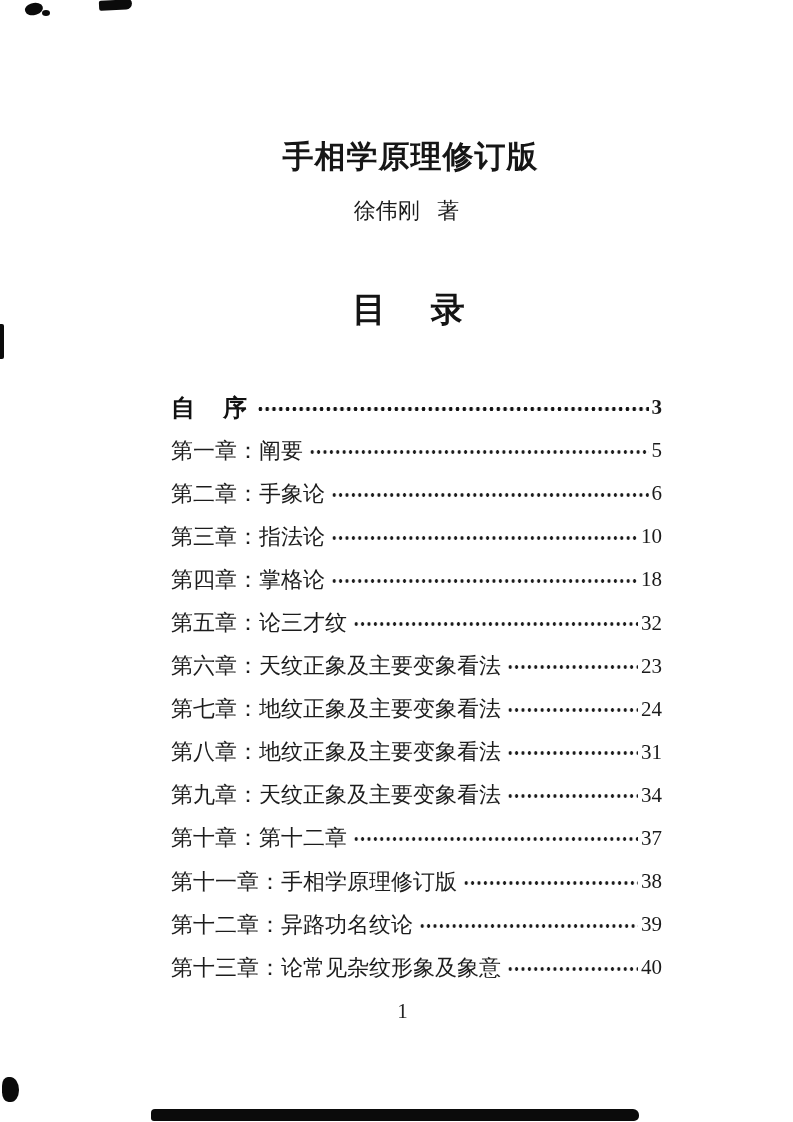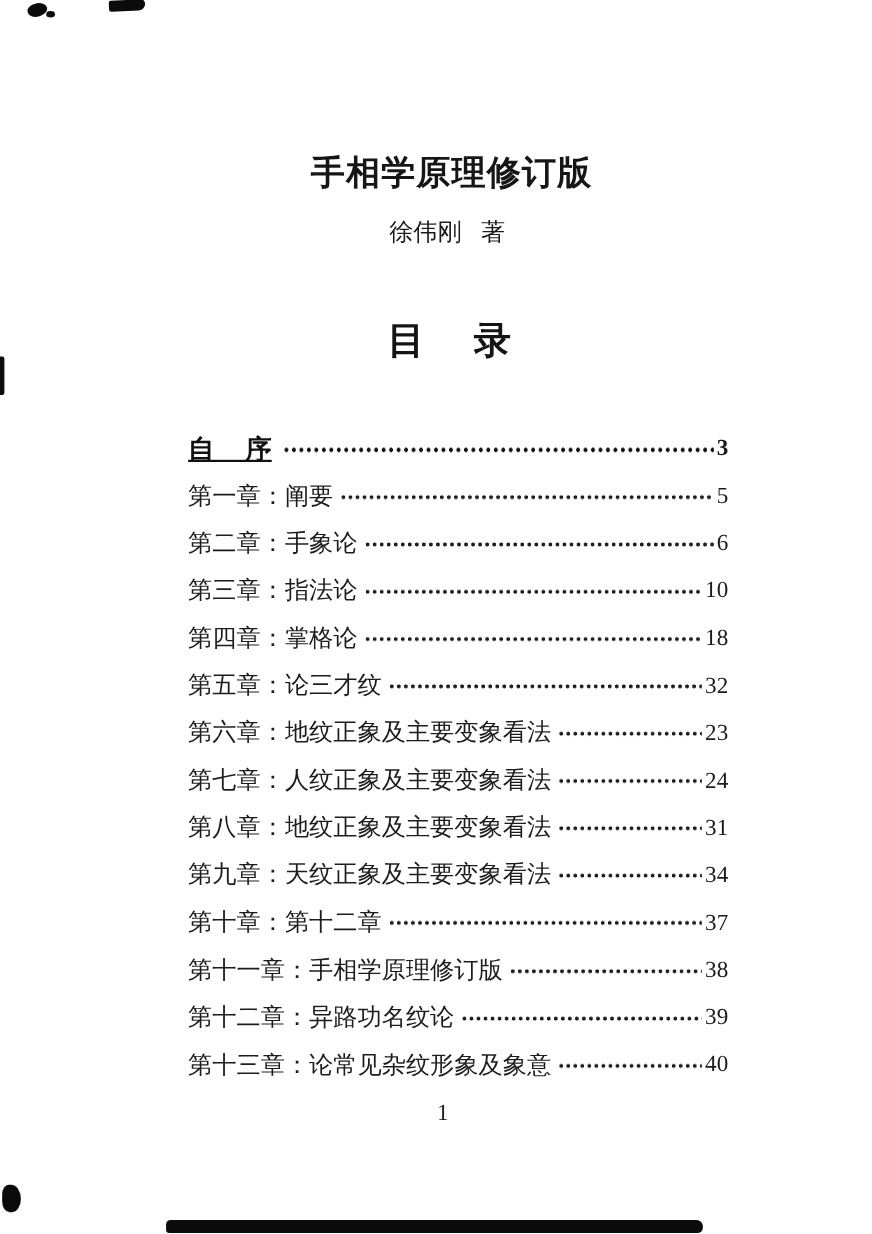--- a/index.html
+++ b/index.html
@@ -63,21 +63,21 @@
   .toc-row {
     display: flex;
     align-items: center;
     height: 43.1px;
     font-size: 22px;
     font-weight: 400;
     color: #1c1c1c;
     white-space: nowrap;
   }
   .toc-row.preface { font-size: 24px; font-weight: 700; color: #111; }
-  .toc-row.preface .toc-label { word-spacing: 22px; text-decoration: underline; }
+  .toc-row.preface .toc-label { word-spacing: 22px; }
   .toc-label { flex: 0 0 auto; }
   .leader {
     flex: 1 1 auto;
     align-self: center;
     height: 6px;
     margin: 2px 3px 0 6px;
     background-image: radial-gradient(circle, #1b1b1b 1.55px, rgba(0,0,0,0) 1.95px);
     background-size: 6.4px 6px;
     background-repeat: repeat-x;
     background-position: left center;
@@ -145,26 +145,26 @@
       <span class="toc-label">第四章：掌格论</span>
       <span class="leader"></span>
       <span class="toc-page">18</span>
     </div>
     <div class="toc-row">
       <span class="toc-label">第五章：论三才纹</span>
       <span class="leader"></span>
       <span class="toc-page">32</span>
     </div>
     <div class="toc-row">
-      <span class="toc-label">第六章：地纹正象及主要变象看法</span>
+      <span class="toc-label">第六章：天纹正象及主要变象看法</span>
       <span class="leader"></span>
       <span class="toc-page">23</span>
     </div>
     <div class="toc-row">
-      <span class="toc-label">第七章：人纹正象及主要变象看法</span>
+      <span class="toc-label">第七章：地纹正象及主要变象看法</span>
       <span class="leader"></span>
       <span class="toc-page">24</span>
     </div>
     <div class="toc-row">
       <span class="toc-label">第八章：地纹正象及主要变象看法</span>
       <span class="leader"></span>
       <span class="toc-page">31</span>
     </div>
     <div class="toc-row">
       <span class="toc-label">第九章：天纹正象及主要变象看法</span>

